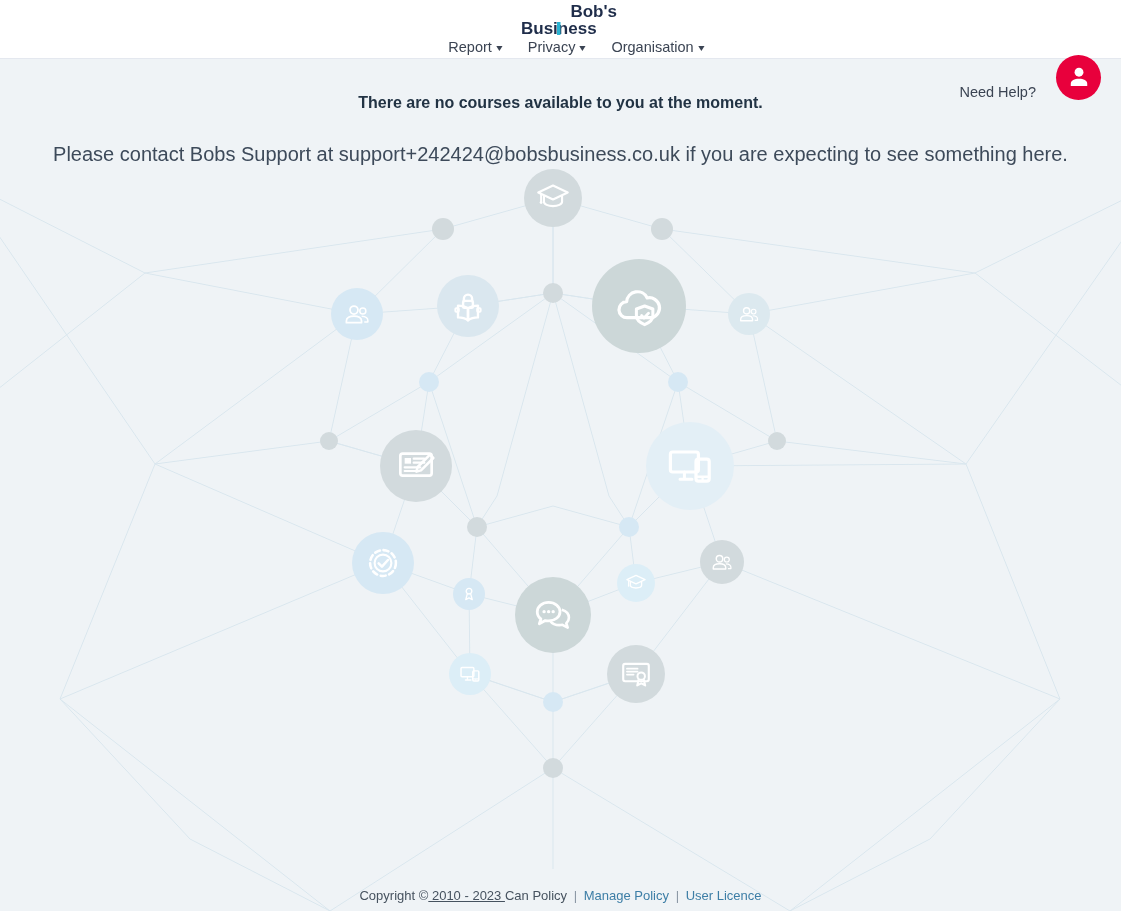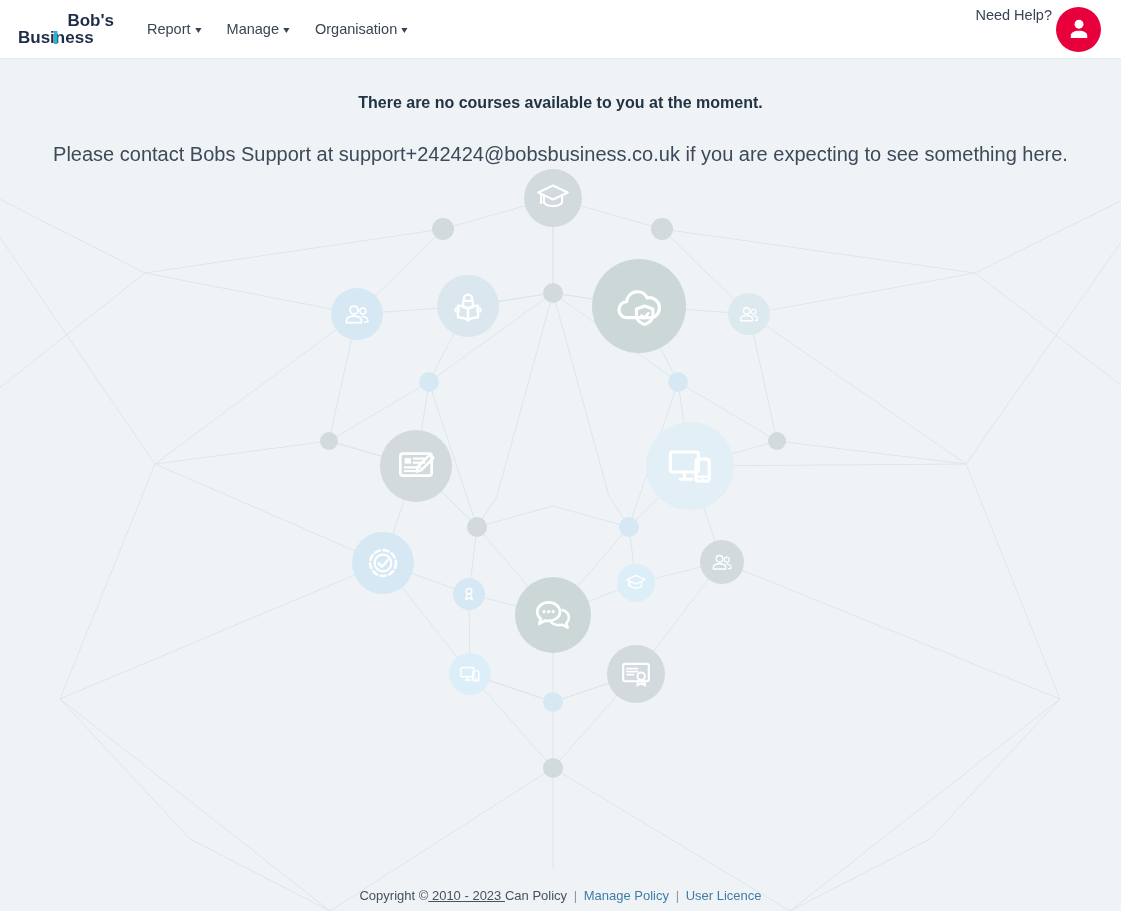--- a/index.html
+++ b/index.html
@@ -22,20 +22,21 @@
   #app-header {
     position: absolute;
     top: 0; left: 0;
     width: 1121px;
     height: 59px;
     background: #ffffff;
     border-bottom: 1px solid #e4e8ef;
     display: flex;
     align-items: center;
     z-index: 40;
+    flex-direction: column;
   }
 
   #brand-logo {
     margin-left: 16px;
     width: 100px;
     height: 40px;
     display: block;
     flex: 0 0 auto;
   }
 
@@ -61,22 +62,22 @@
     display: inline-block;
     font-size: 10px;
     line-height: 1;
     transform: translateY(1px) scaleX(1.25);
     color: #3b4453;
   }
 
   #header-right {
     margin-left: auto;
     display: flex;
-    align-items: flex-start;
-    gap: 4px;
+    align-items: flex-end;
+    gap: 20px;
     margin-right: 20px;
   }
 
   #need-help-link {
     font-size: 14.5px;
     color: #3b4453;
     cursor: pointer;
     white-space: nowrap;
   }
 
@@ -172,21 +173,21 @@
     <text x="4" y="68" text-anchor="start" font-family="'Liberation Sans', sans-serif" font-size="34" font-weight="bold" fill="#1f2d4a">Business</text>
     <rect x="76" y="44" width="7" height="26" fill="#29b3d2"></rect>
   </svg>
 
   <nav id="main-nav">
     <div class="nav-item">
       <span>Report</span>
       <span class="caret">▾</span>
     </div>
     <div class="nav-item">
-      <span>Manage</span>
+      <span>Privacy</span>
       <span class="caret">▾</span>
     </div>
     <div class="nav-item">
       <span>Organisation</span>
       <span class="caret">▾</span>
     </div>
   </nav>
 
   <div id="header-right">
     <span id="need-help-link">Need Help?</span>

